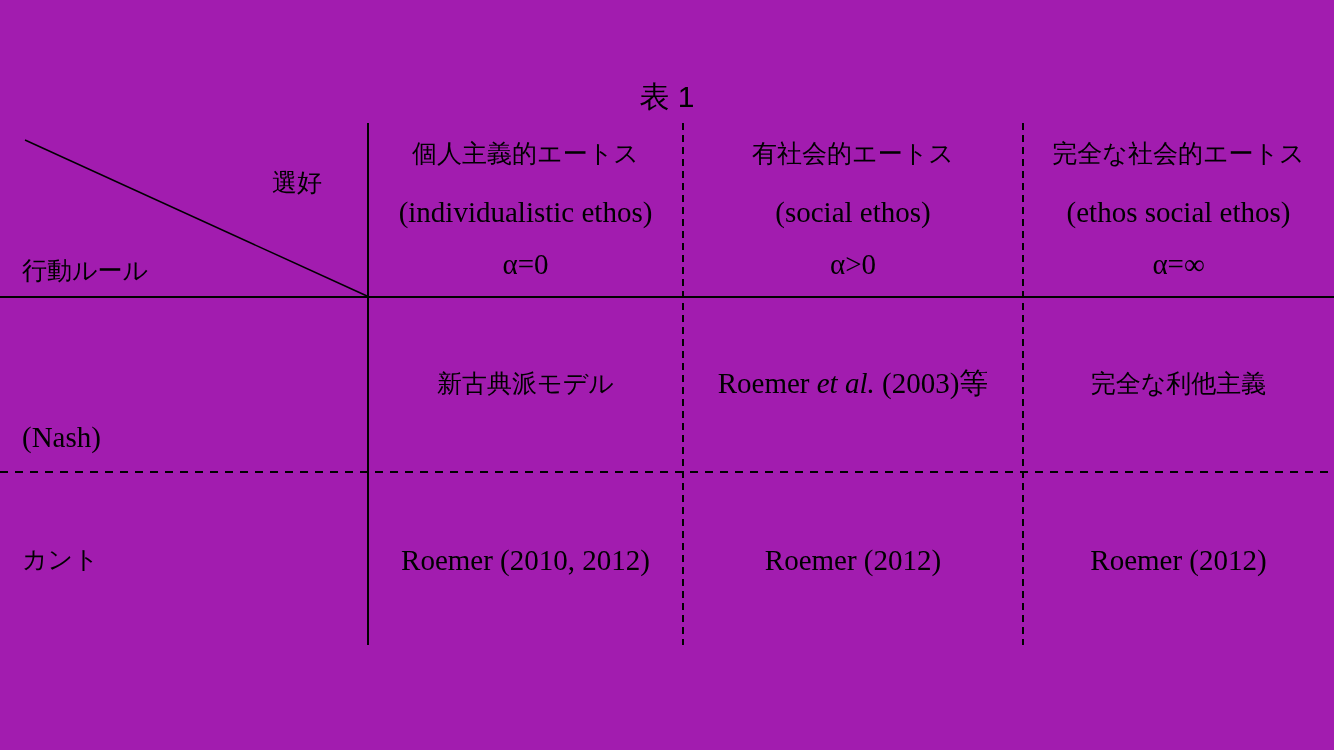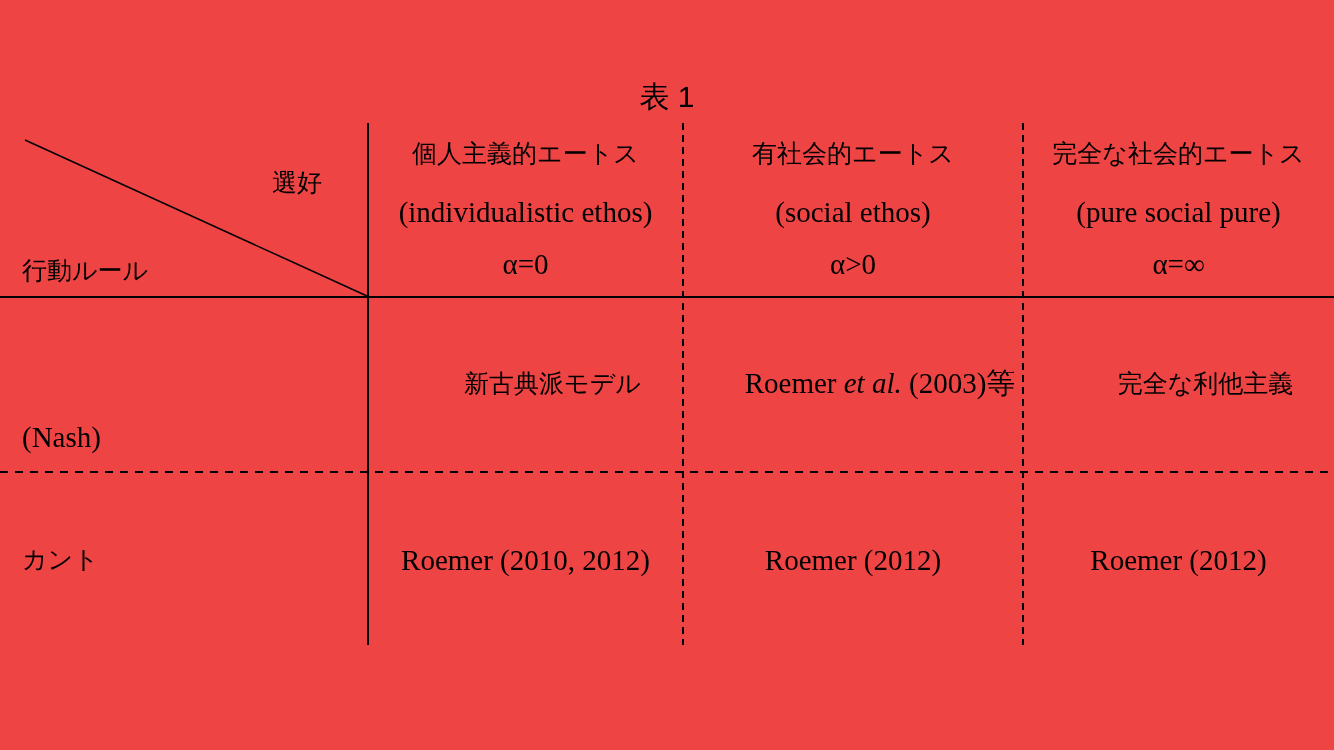--- a/index.html
+++ b/index.html
@@ -1,19 +1,19 @@
 <!DOCTYPE html>
 <html><head>
 <meta charset="utf-8">
 <style>
   html,body{margin:0;padding:0;background:#ffffff;}
   .page{
     position:relative;
     width:1334px;height:750px;
-    background:#ef4444;
+    background:#a21caf;
     color:#000000;
     overflow:hidden;
     font-family:"Liberation Sans","DejaVu Sans",sans-serif;
   }
   .abs{position:absolute;}
   .ja{font-family:"Liberation Sans","DejaVu Sans",sans-serif;font-size:25px;line-height:28px;}
   .serif{font-family:Liberation Serif, serif;font-size:29px;line-height:28px;}
   .em{font-style:italic;}
   .title{
     top:80px;left:0;width:1334px;
@@ -34,21 +34,21 @@
     background:repeating-linear-gradient(to right,#000 0px,#000 8px,transparent 8px,transparent 15px);
   }
   svg.diag{top:0;left:0;width:1334px;height:750px;pointer-events:none;}
   
   .col1{left:368px;width:315px;}
   .col2{left:683px;width:340px;}
   .col3{left:1023px;width:311px;}
   .hdr-ja{top:139px;}
   .hdr-en{top:198px;}
   .hdr-alpha{top:238px;margin-top:12px;}
-  .row1-cell{top:369px;margin-left:27px;}
+  .row1-cell{top:369px;}
   .row2-cell{top:546px;}
   .rowlabel{left:22px;width:340px;text-align:left;}
 </style>
 </head>
 <body>
 
 <div class="page">
 
   <div class="abs title">表 1</div>
 
@@ -66,21 +66,21 @@
 
   <div class="abs ja center col1 hdr-ja">個人主義的エートス</div>
   <div class="abs serif center col1 hdr-en">(individualistic ethos)</div>
   <div class="abs serif center col1 hdr-alpha">α=0</div>
 
   <div class="abs ja center col2 hdr-ja">有社会的エートス</div>
   <div class="abs serif center col2 hdr-en">(social ethos)</div>
   <div class="abs serif center col2 hdr-alpha">α&gt;0</div>
 
   <div class="abs ja center col3 hdr-ja">完全な社会的エートス</div>
-  <div class="abs serif center col3 hdr-en">(pure social pure)</div>
+  <div class="abs serif center col3 hdr-en">(ethos social ethos)</div>
   <div class="abs serif center col3 hdr-alpha">α=∞</div>
 
   <div class="abs serif rowlabel" style="top:423px;">(Nash)</div>
 
   <div class="abs ja center col1 row1-cell">新古典派モデル</div>
   <div class="abs serif center col2 row1-cell"><span>Roemer </span><span class="em">et al.</span><span> (2003)等</span></div>
   <div class="abs ja rowlabel" style="top:545px;">カント</div>
 
   <div class="abs ja center col3 row1-cell">完全な利他主義</div>
 

